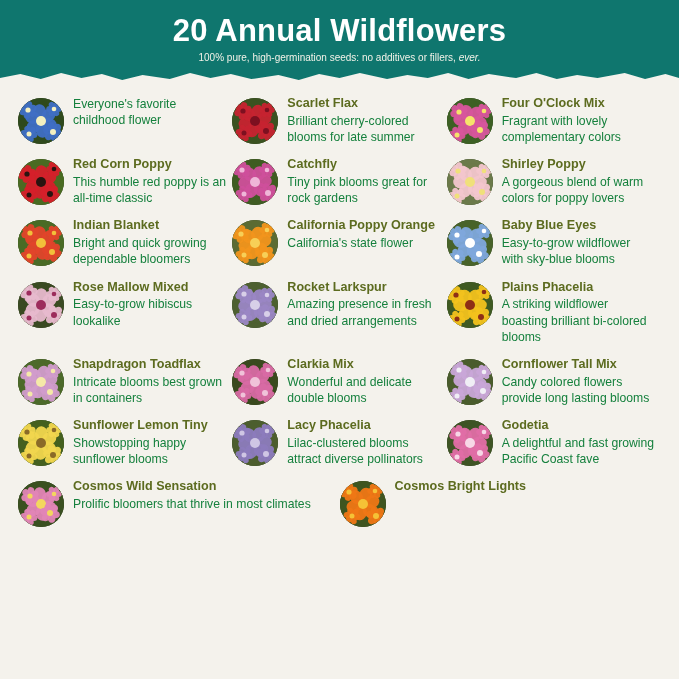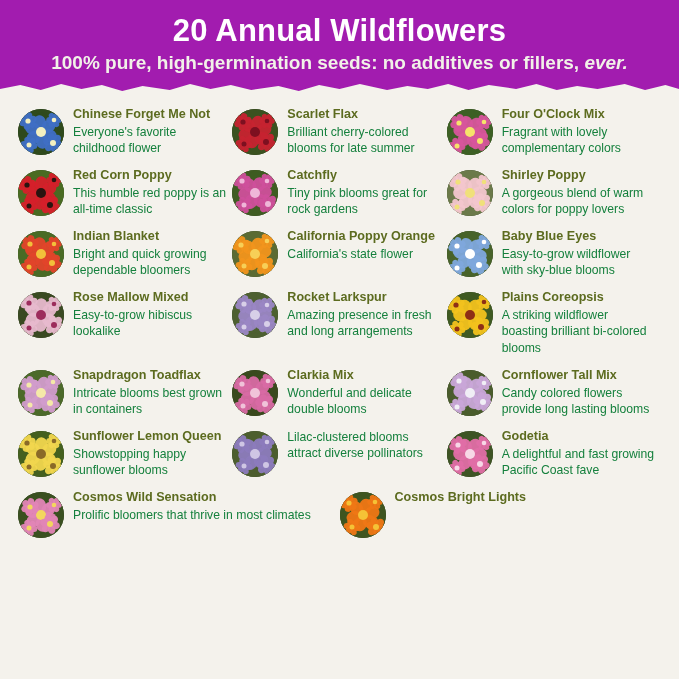--- a/index.html
+++ b/index.html
@@ -15,39 +15,38 @@
   }
   .page {
     position: relative;
     width: 679px;
     height: 679px;
     background: #f4f2ec;
   }
   
   .header {
     position: relative;
-    background: #a21caf;
+    background: #0f766e;
     padding: 14px 20px 18px 20px;
     text-align: center;
     box-sizing: border-box;
   }
   .header h1 {
     margin: 0 0 4px 0;
     color: #ffffff;
     font-size: 31px;
     font-weight: bold;
     letter-spacing: 0.2px;
     line-height: 1.1;
   }
   .header .sub {
     margin: 0;
     color: #f2f2e8;
-    font-size: 19px;
+    font-size: 10px;
     line-height: 1.2;
-    font-weight: bold;
   }
   .header .sub em {
     font-style: italic;
   }
   
   .torn {
     position: relative;
     height: 16px;
     margin-top: -10px;
     background: #f4f2ec;
@@ -172,21 +171,20 @@
               <ellipse cx="15.6" cy="36.9" rx="3.8" ry="3.1" transform="rotate(11 15.6 36.9)" fill="#3f6fc4" opacity="0.95"></ellipse>
               <ellipse cx="12.5" cy="40.4" rx="3.8" ry="3.1" transform="rotate(71 12.5 40.4)" fill="#3f6fc4" opacity="0.95"></ellipse>
               <ellipse cx="7.9" cy="39.5" rx="3.8" ry="3.1" transform="rotate(131 7.9 39.5)" fill="#3f6fc4" opacity="0.95"></ellipse>
               <ellipse cx="6.4" cy="35.1" rx="3.8" ry="3.1" transform="rotate(191 6.4 35.1)" fill="#3f6fc4" opacity="0.95"></ellipse>
               <ellipse cx="9.5" cy="31.6" rx="3.8" ry="3.1" transform="rotate(251 9.5 31.6)" fill="#3f6fc4" opacity="0.95"></ellipse>
               <ellipse cx="14.1" cy="32.5" rx="3.8" ry="3.1" transform="rotate(311 14.1 32.5)" fill="#3f6fc4" opacity="0.95"></ellipse>
               <circle cx="11.0" cy="36.0" r="2.5" fill="#f3f0c0"></circle>
             </svg>
           </div>
           <div class="txt">
-            <p class="name">Chinese Forget Me Not</p>
             <p class="desc">Everyone's favorite childhood flower</p>
           </div>
         </div>
         <div class="cell">
           <div class="thumb">
             <svg viewBox="0 0 46 46" xmlns="http://www.w3.org/2000/svg">
               <rect width="46" height="46" fill="#3a5220"></rect>
               <ellipse cx="18" cy="26" rx="12" ry="6.6" transform="rotate(74 18 26)" fill="#3a5220" opacity="0.75"></ellipse>
               <ellipse cx="35" cy="11" rx="11" ry="6.1" transform="rotate(127 35 11)" fill="#3a5220" opacity="0.75"></ellipse>
               <ellipse cx="14" cy="34" rx="10" ry="5.5" transform="rotate(180 14 34)" fill="#3a5220" opacity="0.75"></ellipse>
@@ -709,21 +707,21 @@
               <ellipse cx="13.5" cy="39.4" rx="3.8" ry="3.1" transform="rotate(71 13.5 39.4)" fill="#9a86c4" opacity="0.95"></ellipse>
               <ellipse cx="8.9" cy="38.5" rx="3.8" ry="3.1" transform="rotate(131 8.9 38.5)" fill="#9a86c4" opacity="0.95"></ellipse>
               <ellipse cx="7.4" cy="34.1" rx="3.8" ry="3.1" transform="rotate(191 7.4 34.1)" fill="#9a86c4" opacity="0.95"></ellipse>
               <ellipse cx="10.5" cy="30.6" rx="3.8" ry="3.1" transform="rotate(251 10.5 30.6)" fill="#9a86c4" opacity="0.95"></ellipse>
               <ellipse cx="15.1" cy="31.5" rx="3.8" ry="3.1" transform="rotate(311 15.1 31.5)" fill="#9a86c4" opacity="0.95"></ellipse>
               <circle cx="12.0" cy="35.0" r="2.5" fill="#d8cfe8"></circle>
             </svg>
           </div>
           <div class="txt">
             <p class="name">Rocket Larkspur</p>
-            <p class="desc">Amazing presence in fresh and long arrangements</p>
+            <p class="desc">Amazing presence in fresh and dried arrangements</p>
           </div>
         </div>
         <div class="cell">
           <div class="thumb">
             <svg viewBox="0 0 46 46" xmlns="http://www.w3.org/2000/svg">
               <rect width="46" height="46" fill="#3f5a22"></rect>
               <ellipse cx="12" cy="22" rx="12" ry="6.6" transform="rotate(84 12 22)" fill="#3f5a22" opacity="0.75"></ellipse>
               <ellipse cx="29" cy="7" rx="11" ry="6.1" transform="rotate(137 29 7)" fill="#3f5a22" opacity="0.75"></ellipse>
               <ellipse cx="8" cy="30" rx="10" ry="5.5" transform="rotate(190 8 30)" fill="#3f5a22" opacity="0.75"></ellipse>
               <ellipse cx="25" cy="15" rx="9" ry="5.0" transform="rotate(243 25 15)" fill="#3f5a22" opacity="0.75"></ellipse>
@@ -761,21 +759,21 @@
               <ellipse cx="14.6" cy="37.9" rx="3.8" ry="3.1" transform="rotate(11 14.6 37.9)" fill="#f2c21e" opacity="0.95"></ellipse>
               <ellipse cx="11.5" cy="41.4" rx="3.8" ry="3.1" transform="rotate(71 11.5 41.4)" fill="#f2c21e" opacity="0.95"></ellipse>
               <ellipse cx="6.9" cy="40.5" rx="3.8" ry="3.1" transform="rotate(131 6.9 40.5)" fill="#f2c21e" opacity="0.95"></ellipse>
               <ellipse cx="5.4" cy="36.1" rx="3.8" ry="3.1" transform="rotate(191 5.4 36.1)" fill="#f2c21e" opacity="0.95"></ellipse>
               <ellipse cx="8.5" cy="32.6" rx="3.8" ry="3.1" transform="rotate(251 8.5 32.6)" fill="#f2c21e" opacity="0.95"></ellipse>
               <ellipse cx="13.1" cy="33.5" rx="3.8" ry="3.1" transform="rotate(311 13.1 33.5)" fill="#f2c21e" opacity="0.95"></ellipse>
               <circle cx="10.0" cy="37.0" r="2.5" fill="#8e2f16"></circle>
             </svg>
           </div>
           <div class="txt">
-            <p class="name">Plains Coreopsis</p>
+            <p class="name">Plains Phacelia</p>
             <p class="desc">A striking wildflower boasting brilliant bi-colored blooms</p>
           </div>
         </div>
       </div>
       <div class="row">
         <div class="cell">
           <div class="thumb">
             <svg viewBox="0 0 46 46" xmlns="http://www.w3.org/2000/svg">
               <rect width="46" height="46" fill="#4c6a2a"></rect>
               <ellipse cx="26" cy="6" rx="8" ry="4.4" transform="rotate(158 26 6)" fill="#4c6a2a" opacity="0.75"></ellipse>
@@ -977,21 +975,21 @@
               <ellipse cx="15.6" cy="36.9" rx="3.8" ry="3.1" transform="rotate(11 15.6 36.9)" fill="#f1d64e" opacity="0.95"></ellipse>
               <ellipse cx="12.5" cy="40.4" rx="3.8" ry="3.1" transform="rotate(71 12.5 40.4)" fill="#f1d64e" opacity="0.95"></ellipse>
               <ellipse cx="7.9" cy="39.5" rx="3.8" ry="3.1" transform="rotate(131 7.9 39.5)" fill="#f1d64e" opacity="0.95"></ellipse>
               <ellipse cx="6.4" cy="35.1" rx="3.8" ry="3.1" transform="rotate(191 6.4 35.1)" fill="#f1d64e" opacity="0.95"></ellipse>
               <ellipse cx="9.5" cy="31.6" rx="3.8" ry="3.1" transform="rotate(251 9.5 31.6)" fill="#f1d64e" opacity="0.95"></ellipse>
               <ellipse cx="14.1" cy="32.5" rx="3.8" ry="3.1" transform="rotate(311 14.1 32.5)" fill="#f1d64e" opacity="0.95"></ellipse>
               <circle cx="11.0" cy="36.0" r="2.5" fill="#8a6a28"></circle>
             </svg>
           </div>
           <div class="txt">
-            <p class="name">Sunflower Lemon Queen</p>
+            <p class="name">Sunflower Lemon Tiny</p>
             <p class="desc">Showstopping happy sunflower blooms</p>
           </div>
         </div>
         <div class="cell">
           <div class="thumb">
             <svg viewBox="0 0 46 46" xmlns="http://www.w3.org/2000/svg">
               <rect width="46" height="46" fill="#4c5e2e"></rect>
               <ellipse cx="9" cy="39" rx="7" ry="3.9" transform="rotate(269 9 39)" fill="#4c5e2e" opacity="0.75"></ellipse>
               <ellipse cx="26" cy="24" rx="6" ry="3.3" transform="rotate(322 26 24)" fill="#4c5e2e" opacity="0.75"></ellipse>
               <ellipse cx="5" cy="9" rx="15" ry="8.3" transform="rotate(15 5 9)" fill="#4c5e2e" opacity="0.75"></ellipse>
@@ -1030,20 +1028,21 @@
               <ellipse cx="16.6" cy="35.9" rx="3.8" ry="3.1" transform="rotate(11 16.6 35.9)" fill="#8c7bbd" opacity="0.95"></ellipse>
               <ellipse cx="13.5" cy="39.4" rx="3.8" ry="3.1" transform="rotate(71 13.5 39.4)" fill="#8c7bbd" opacity="0.95"></ellipse>
               <ellipse cx="8.9" cy="38.5" rx="3.8" ry="3.1" transform="rotate(131 8.9 38.5)" fill="#8c7bbd" opacity="0.95"></ellipse>
               <ellipse cx="7.4" cy="34.1" rx="3.8" ry="3.1" transform="rotate(191 7.4 34.1)" fill="#8c7bbd" opacity="0.95"></ellipse>
               <ellipse cx="10.5" cy="30.6" rx="3.8" ry="3.1" transform="rotate(251 10.5 30.6)" fill="#8c7bbd" opacity="0.95"></ellipse>
               <ellipse cx="15.1" cy="31.5" rx="3.8" ry="3.1" transform="rotate(311 15.1 31.5)" fill="#8c7bbd" opacity="0.95"></ellipse>
               <circle cx="12.0" cy="35.0" r="2.5" fill="#cfc6e4"></circle>
             </svg>
           </div>
           <div class="txt">
+            <p class="name">Lacy Phacelia</p>
             <p class="desc">Lilac-clustered blooms attract diverse pollinators</p>
           </div>
         </div>
         <div class="cell">
           <div class="thumb">
             <svg viewBox="0 0 46 46" xmlns="http://www.w3.org/2000/svg">
               <rect width="46" height="46" fill="#3e5424"></rect>
               <ellipse cx="16" cy="12" rx="10" ry="5.5" transform="rotate(306 16 12)" fill="#3e5424" opacity="0.75"></ellipse>
               <ellipse cx="33" cy="35" rx="9" ry="5.0" transform="rotate(359 33 35)" fill="#3e5424" opacity="0.75"></ellipse>
               <ellipse cx="12" cy="20" rx="8" ry="4.4" transform="rotate(52 12 20)" fill="#3e5424" opacity="0.75"></ellipse>

